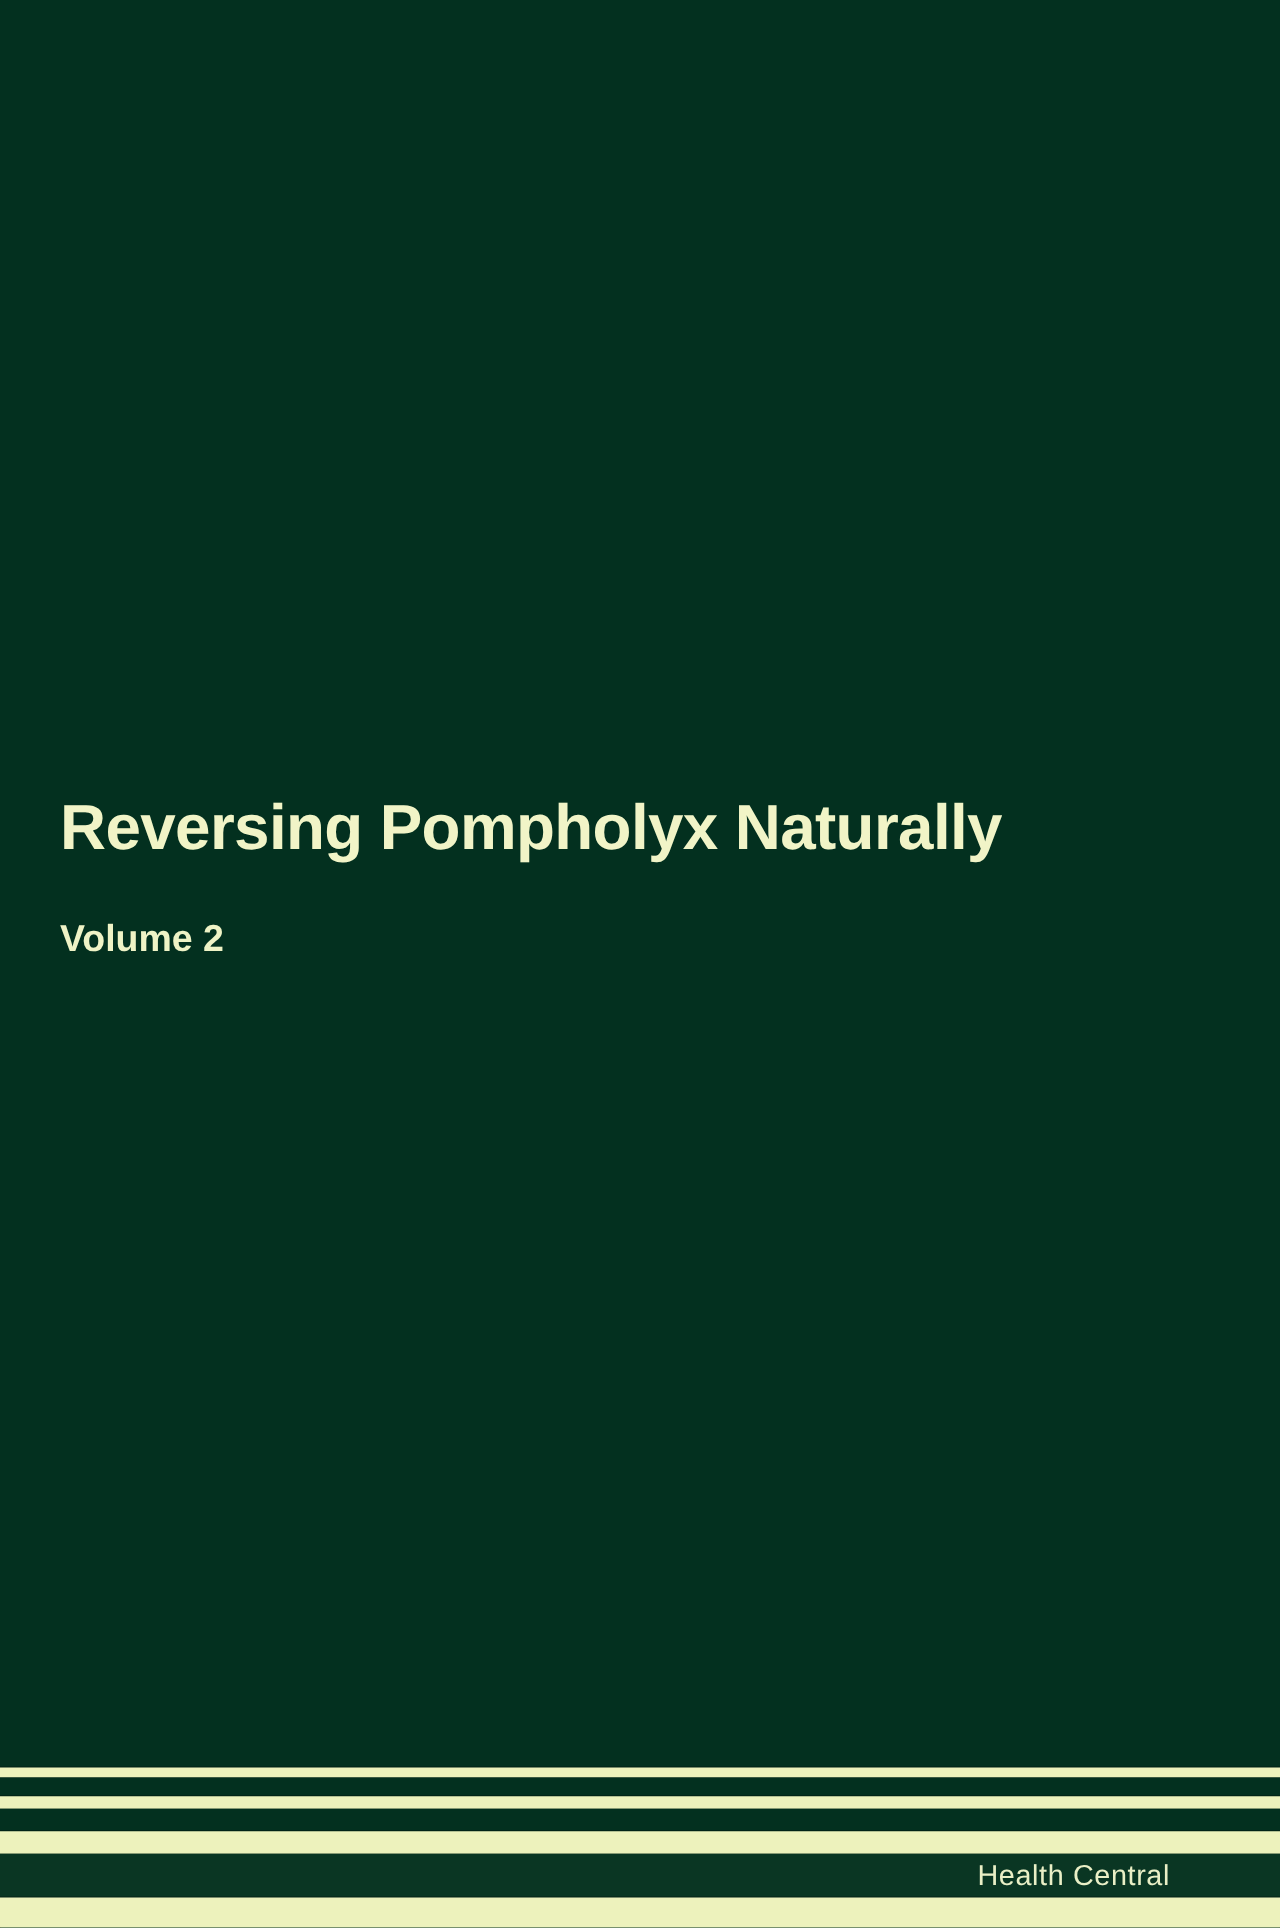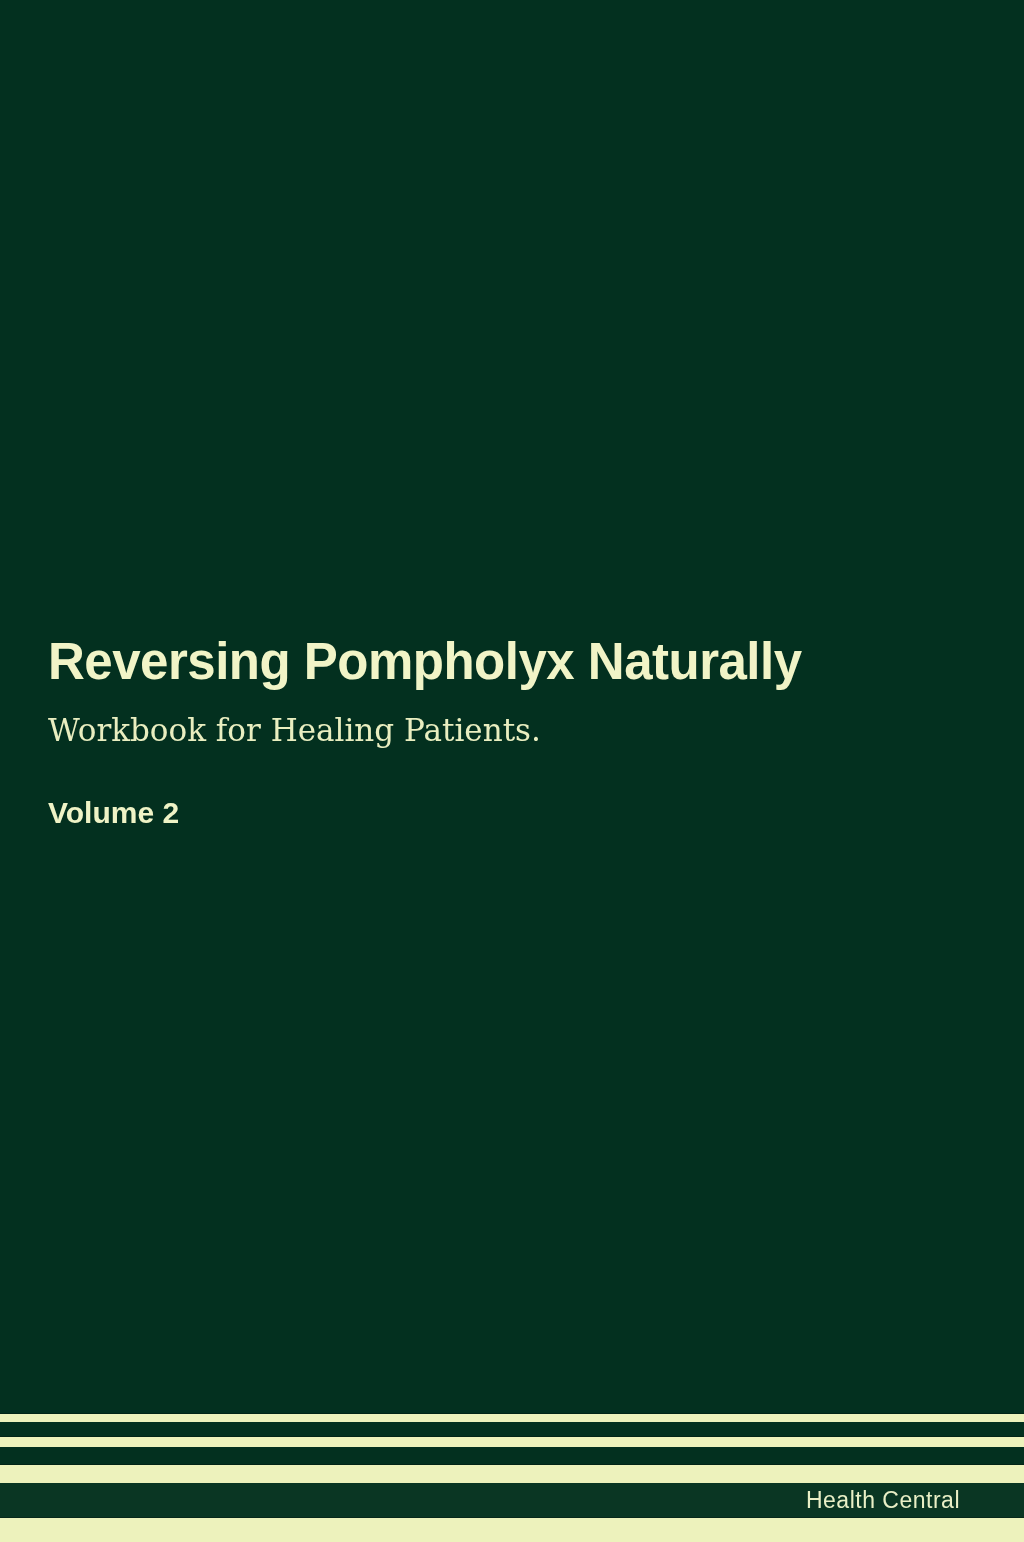--- a/index.html
+++ b/index.html
@@ -72,40 +72,39 @@
   .s-h10{height:10px;}
   .s-h18{height:18px;}
   .s-h33{height:33px;}
   .s-h11{height:11px;}
   .publisher-band{
     height:35px;
     background:var(--publisher-band);
     display:flex;
     align-items:center;
     justify-content:flex-end;
-    padding-right:64px;
+    padding-right:88px;
   }
   .publisher-name{
     color:var(--publisher-text);
     font-size:23px;
     line-height:35px;
     font-family:"Liberation Sans", sans-serif;
     letter-spacing:0.5px;
   }
 </style>
 </head>
 <body>
 
 <div class="cover">
 
   <div class="title-block">
     <h1 class="book-title">Reversing Pompholyx Naturally</h1>
 
     <div class="book-subtitle">
-      <div>Workbook for Healing Patients.</div>
     </div>
 
     <div class="volume">Volume 2</div>
   </div>
 
   <div class="footer-stripes">
     <div class="stripe cream s-h8"></div>
     <div class="stripe dark  s-h15"></div>
     <div class="stripe cream s-h10"></div>
     <div class="stripe dark  s-h18"></div>

